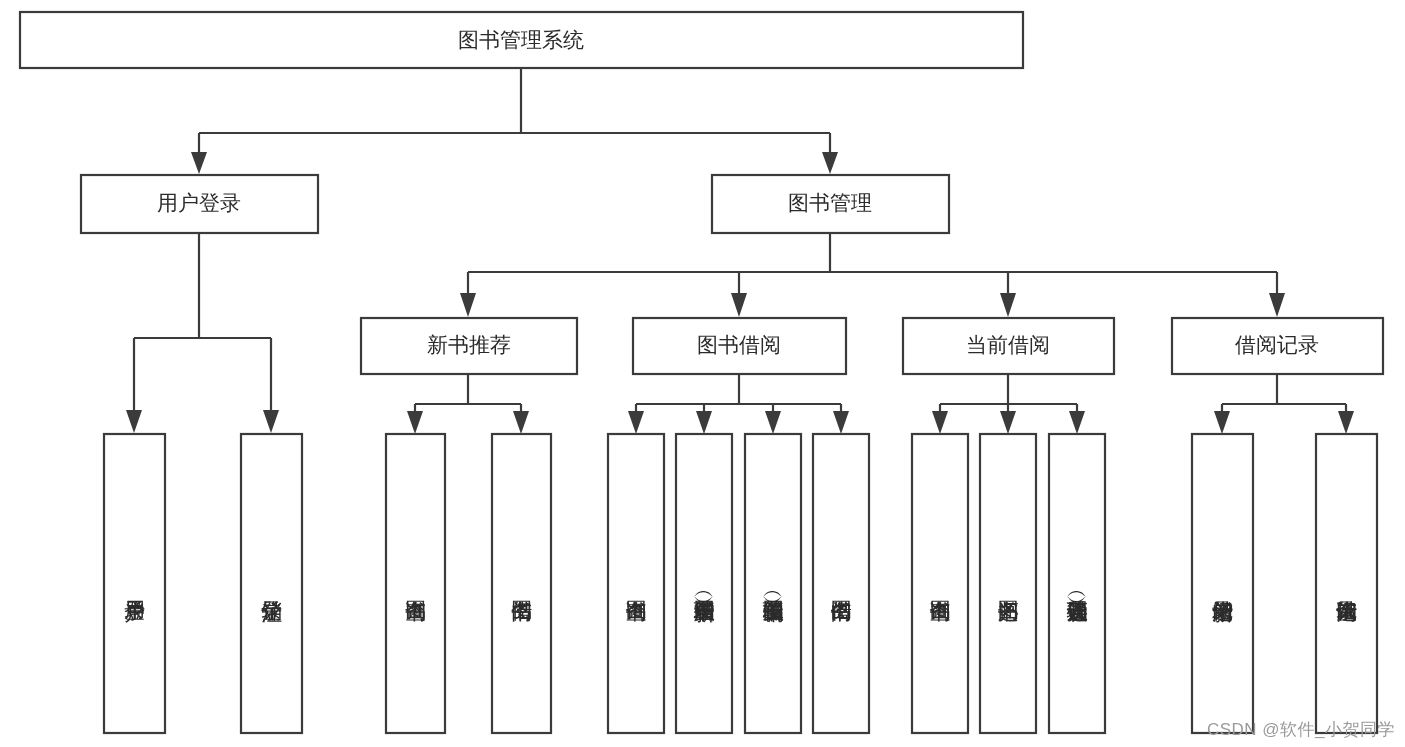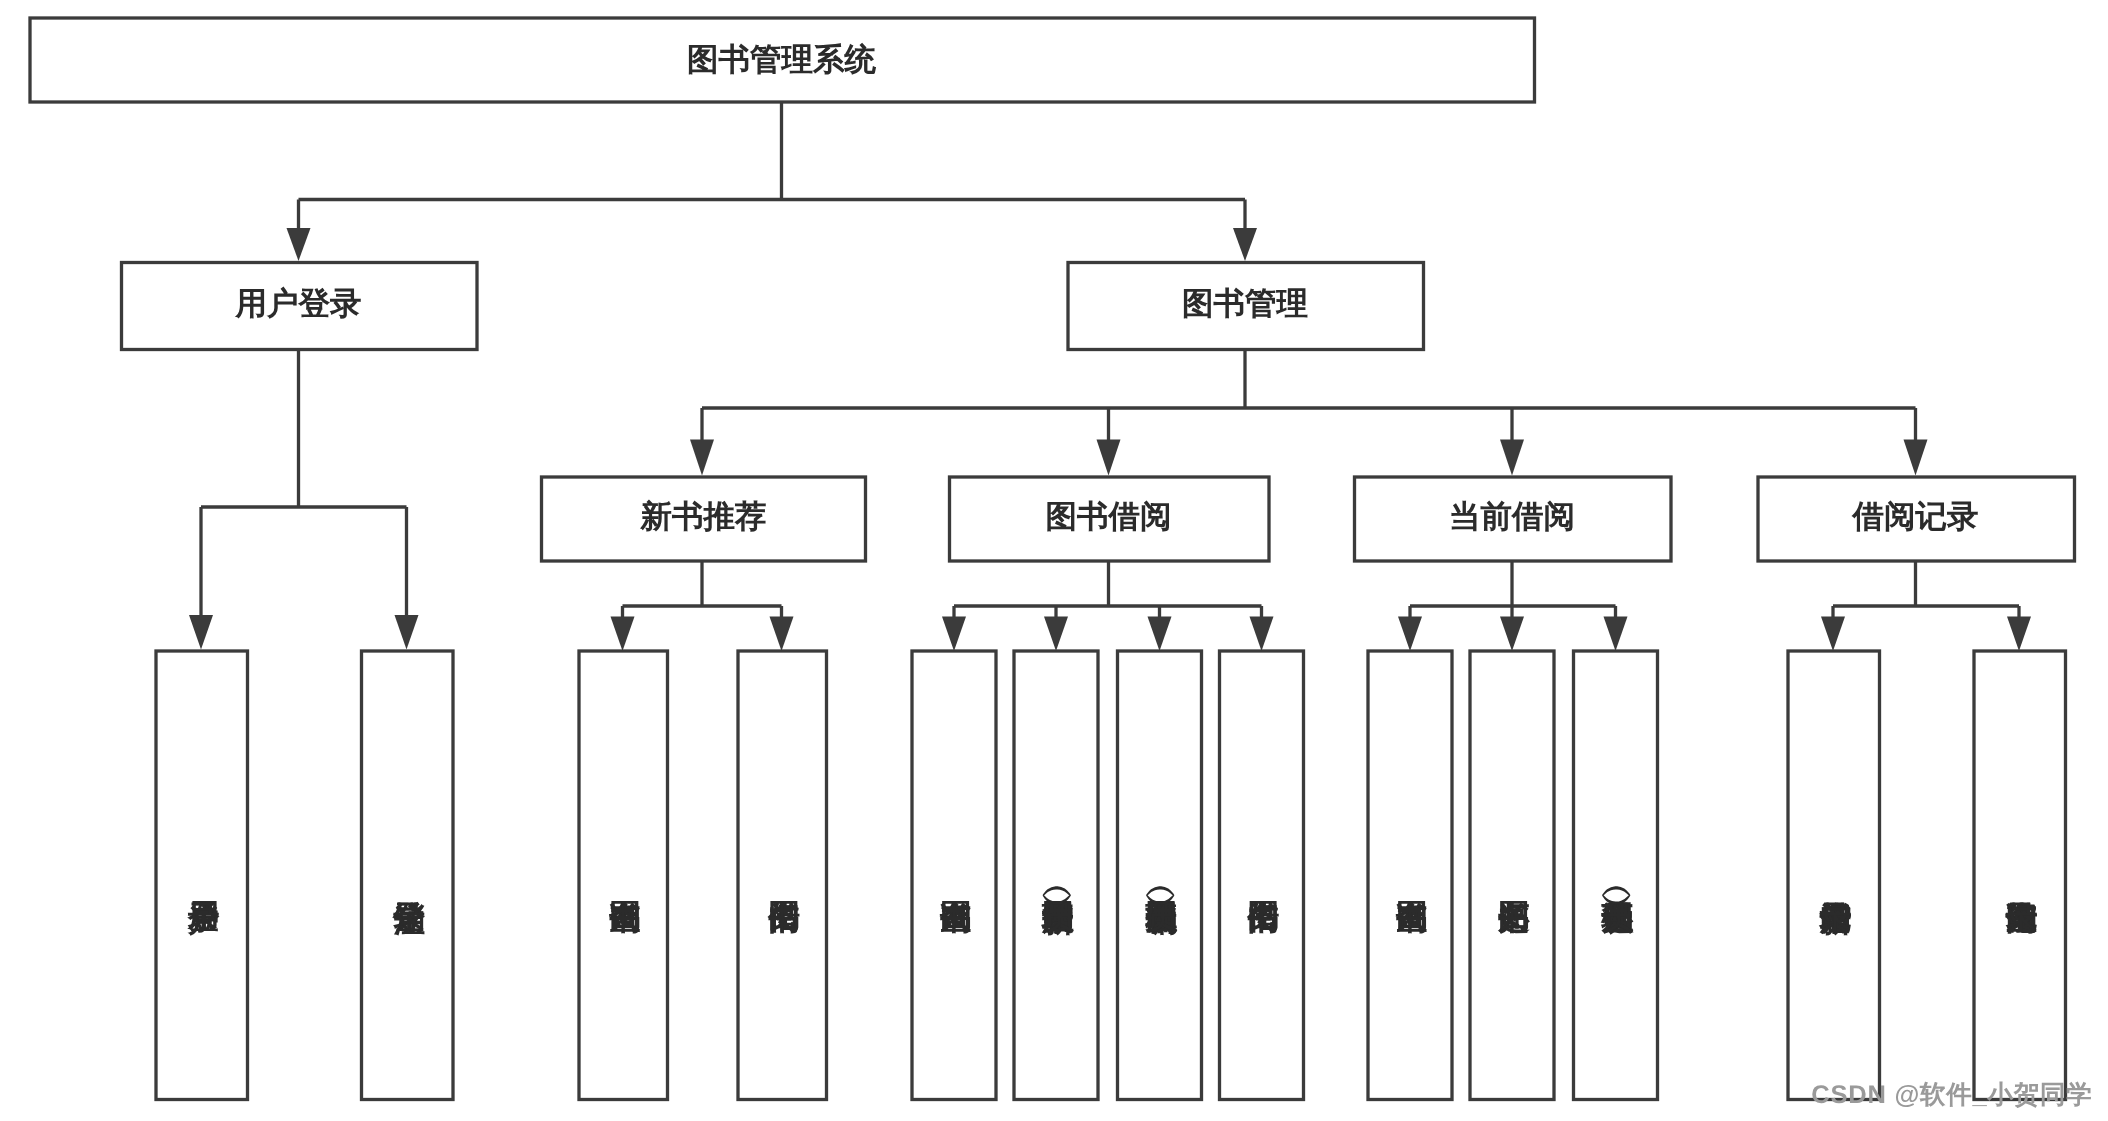--- a/index.html
+++ b/index.html
@@ -11,21 +11,20 @@
     width: 1405px;
     height: 747px;
     font-family: "Liberation Sans", "DejaVu Sans", sans-serif;
     overflow: hidden;
   }
   #diagram-root {
     position: relative;
     width: 1405px;
     height: 747px;
     background: #ffffff;
-    font-weight: bold;
   }
   svg.diagram-canvas {
     position: absolute;
     top: 0;
     left: 0;
     width: 1405px;
     height: 747px;
     display: block;
   }
   .node-box {

